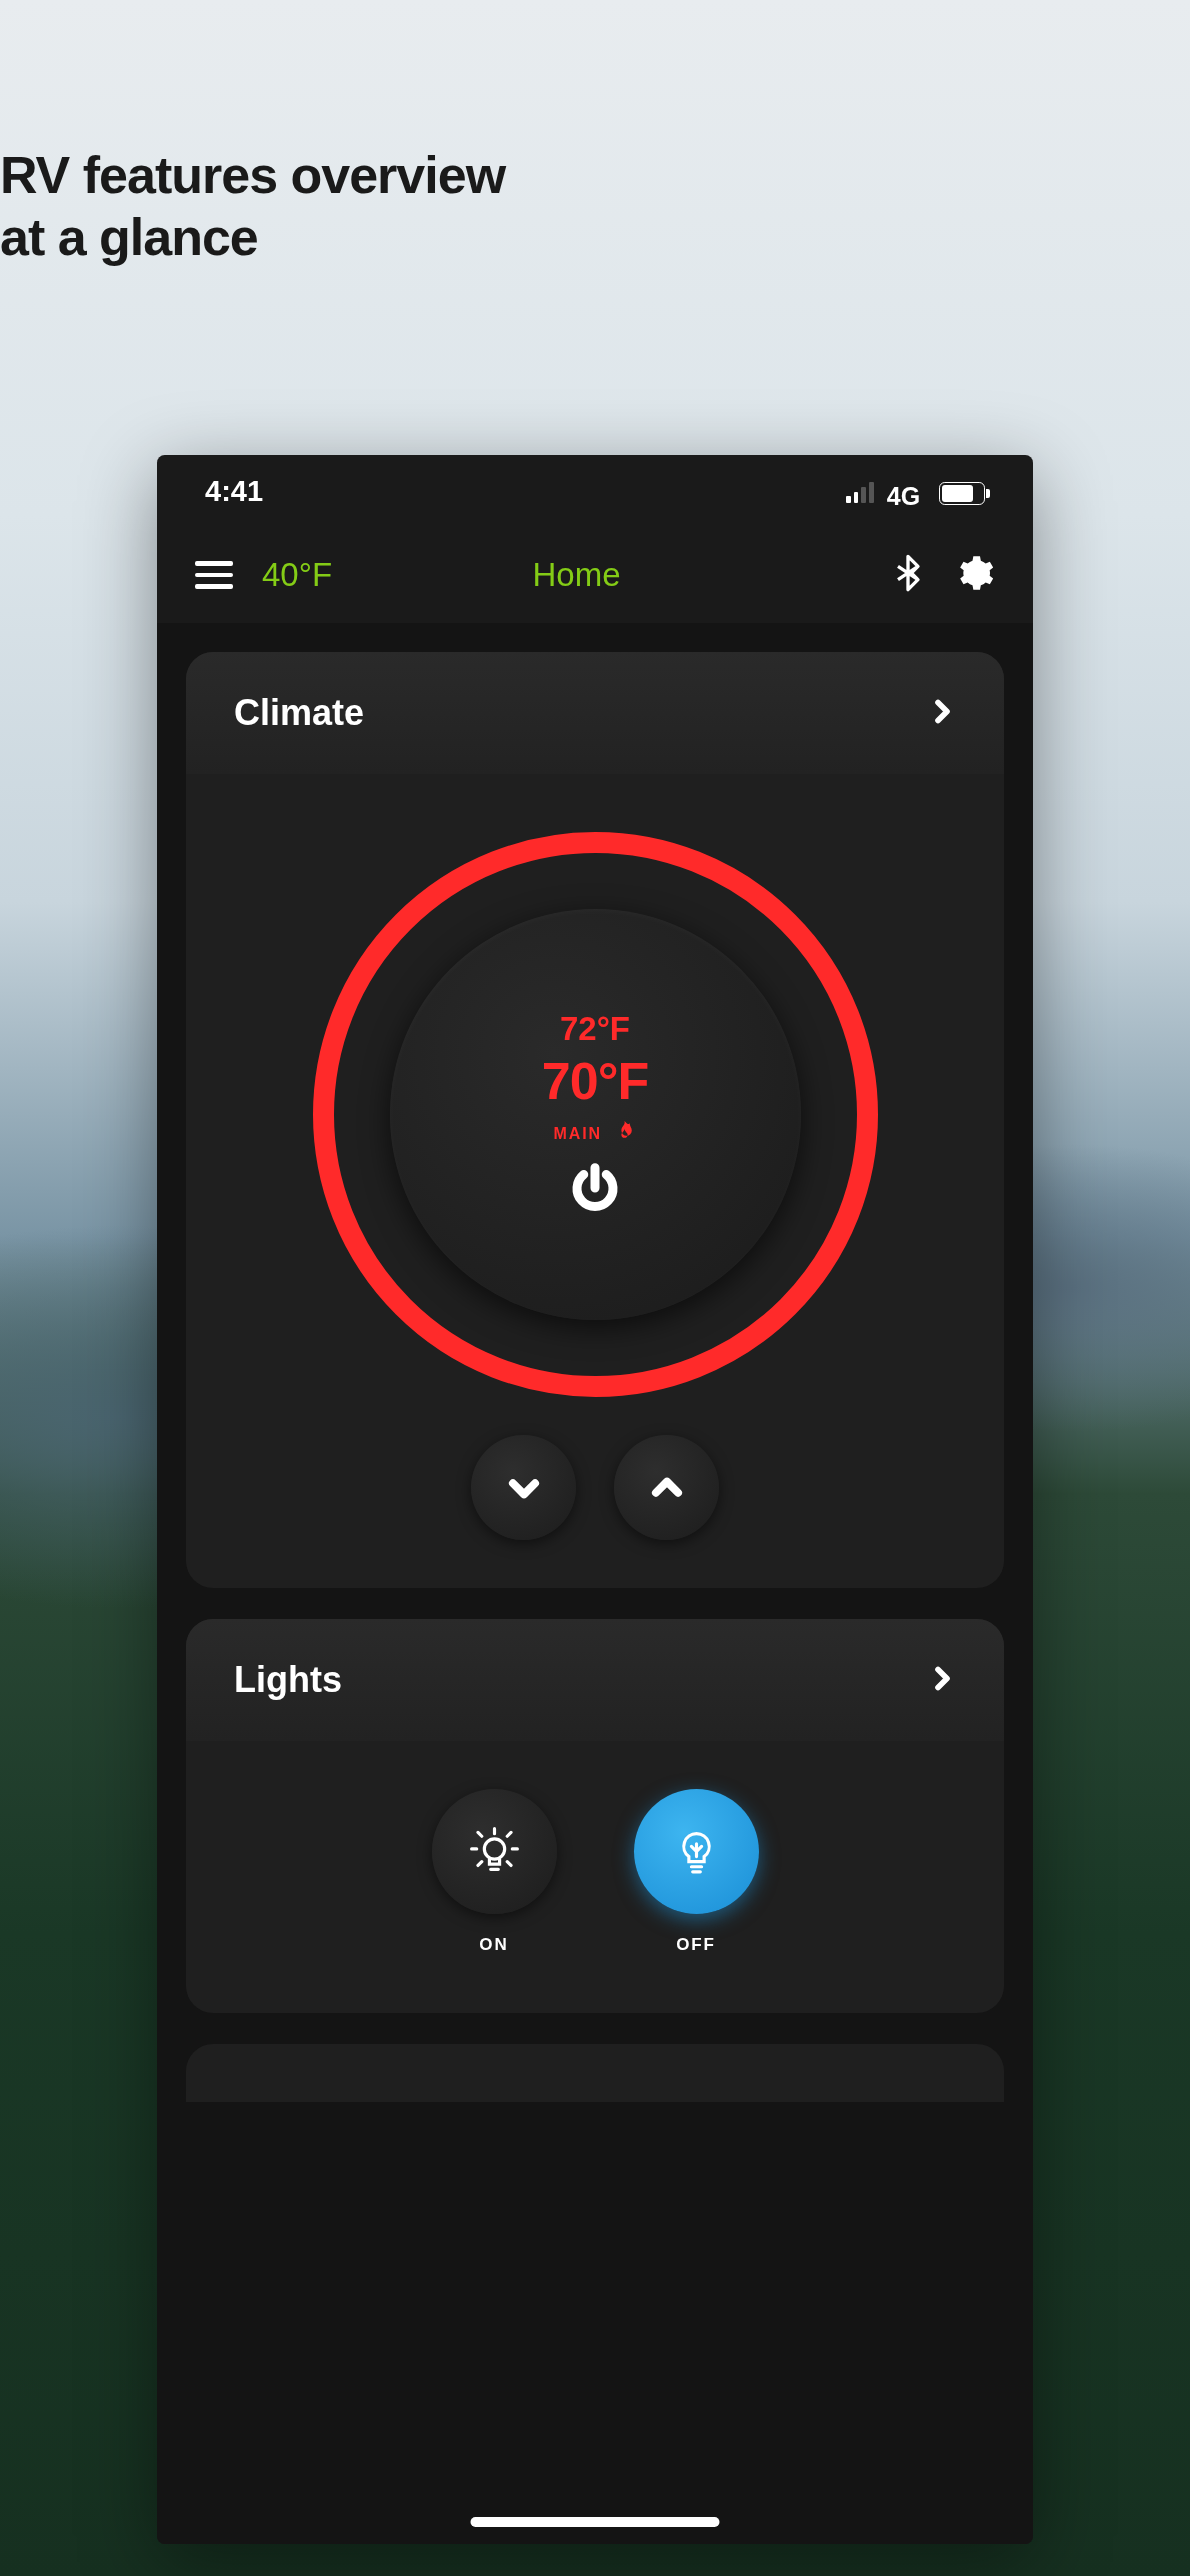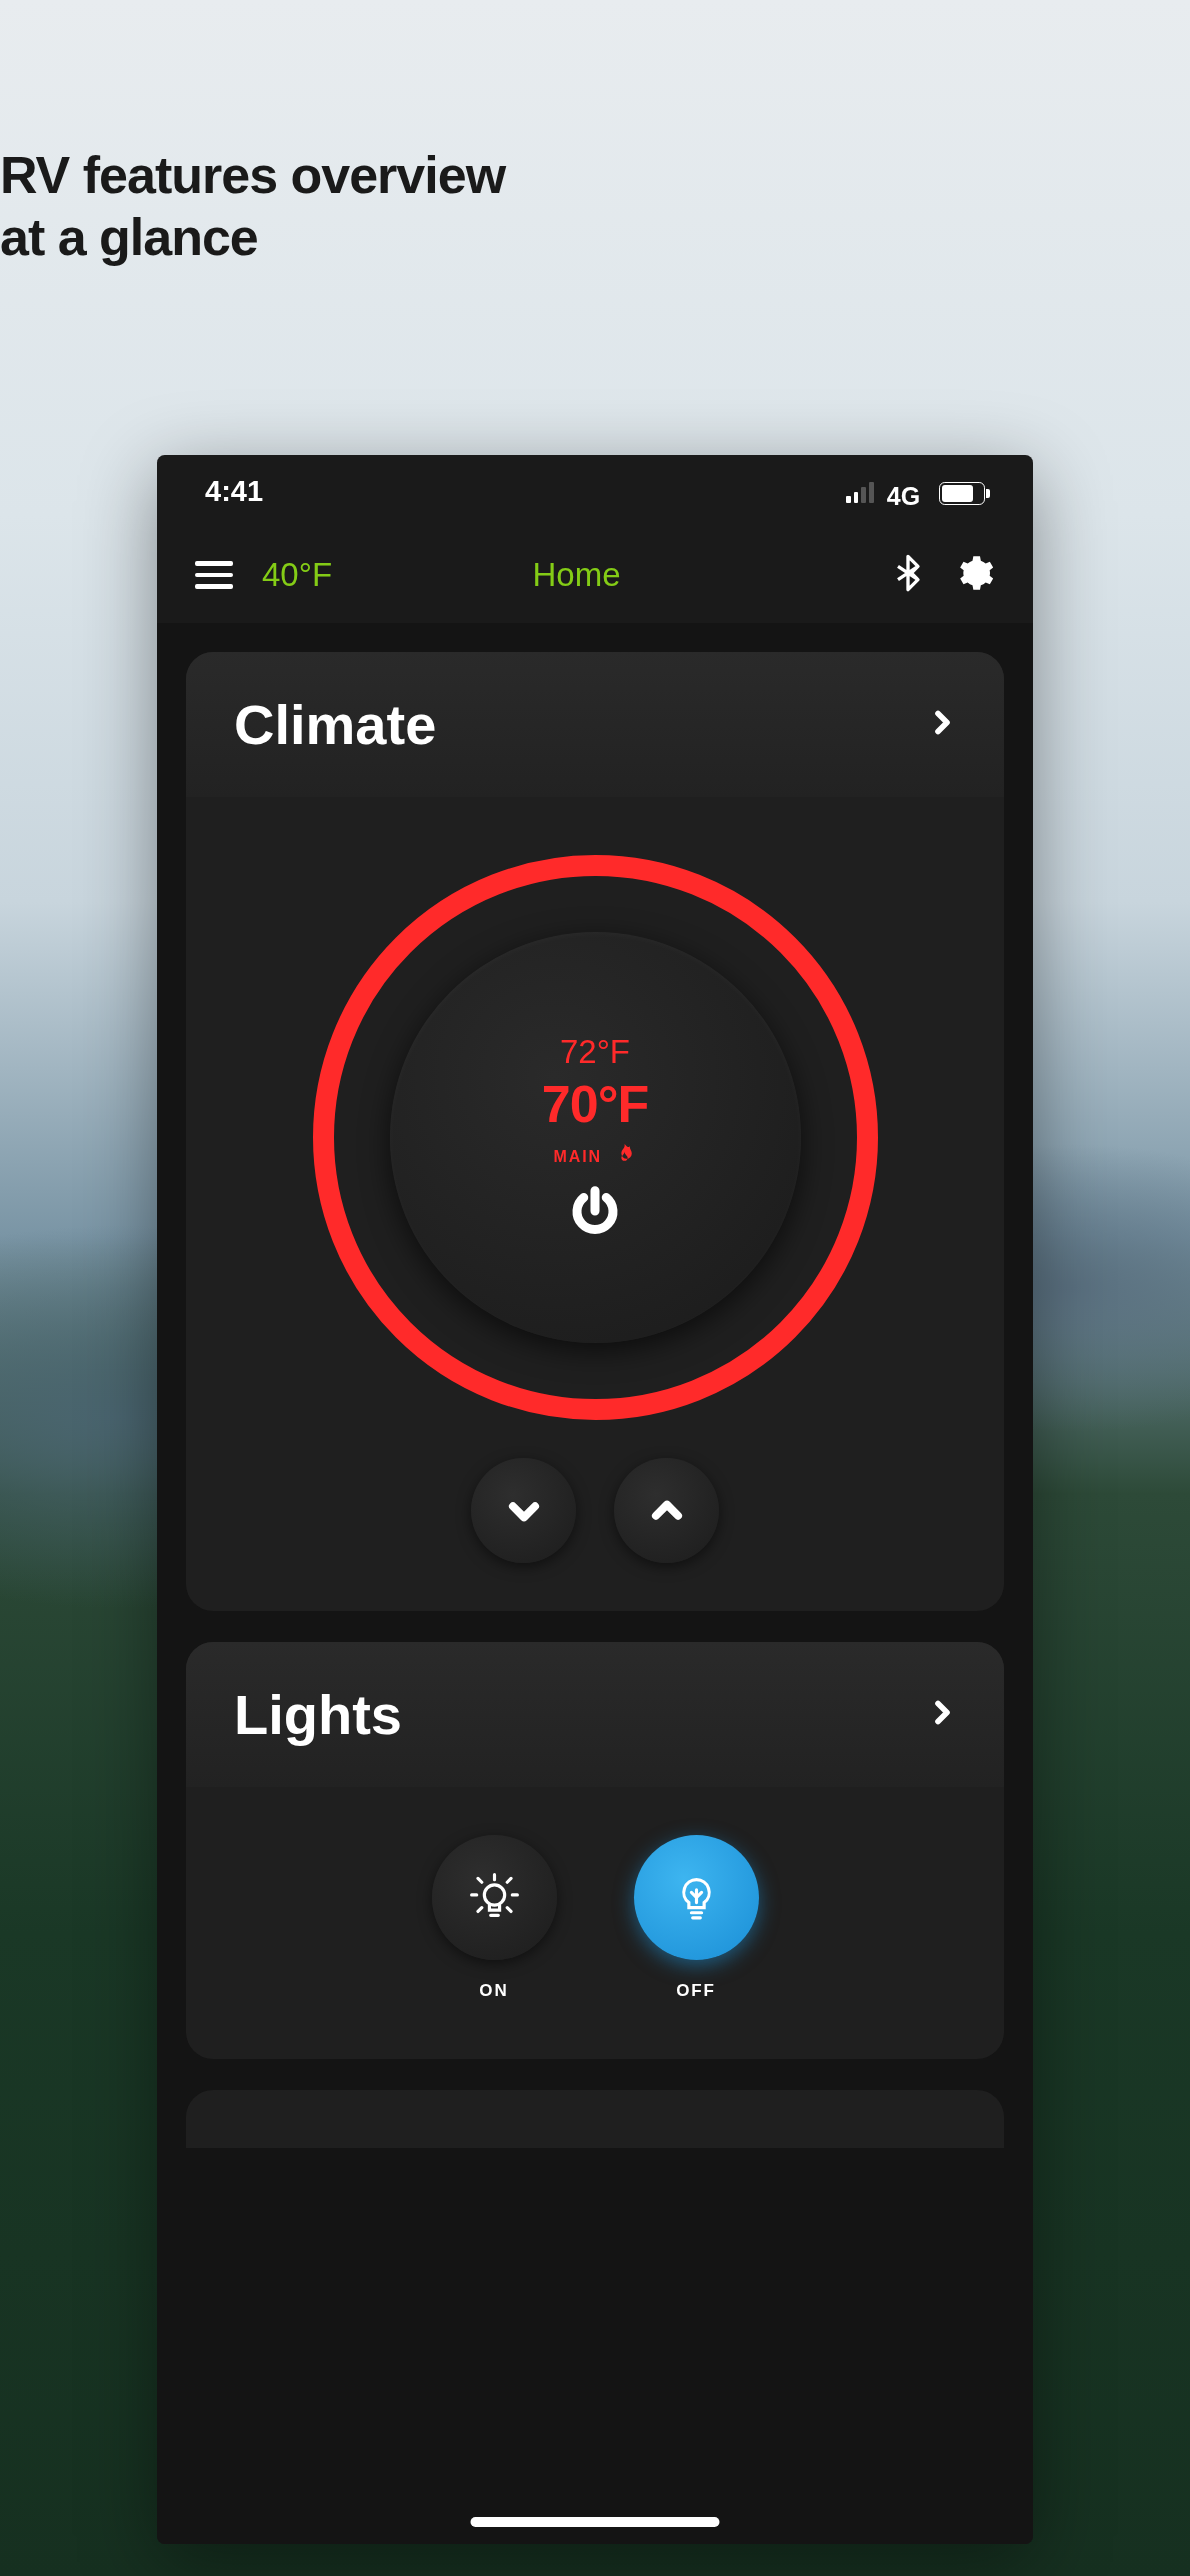--- a/index.html
+++ b/index.html
@@ -94,38 +94,38 @@
     background: #1f1f1f;
     border-radius: 27px;
     margin-bottom: 31px;
     overflow: hidden;
   }
   .card-header {
     display:flex; align-items:center; justify-content:space-between;
     padding: 40px 48px;
     background: linear-gradient(to bottom, #2a2a2a, #222);
   }
-  .card-title { color:#fff; font-size: 56px; font-weight: 600; }
+  .card-title { color:#fff; font-size: 36px; font-weight: 600; }
   .chevron { color:#fff; }
   .chevron svg { width:27px; height:27px; fill:none; stroke:#fff; stroke-width:5; }
 
   .climate-body { padding: 58px 0 48px 0; text-align:center; }
   .dial-wrap { position:relative; width: 565px; height:565px; margin:0 auto; }
   .dial-ring {
     position:absolute; inset:0; border-radius:50%;
     border: 21px solid #ff2a2a;
   }
   .dial-inner {
     position:absolute; top:77px; left:77px; right:77px; bottom:77px;
     background: radial-gradient(circle at 40% 35%, #2a2a2a, #1a1a1a);
     border-radius:50%;
     display:flex; flex-direction:column; align-items:center; justify-content:center;
     box-shadow: 0 7.7px 29px rgba(0,0,0,0.6), inset 0 1.9px 7.7px rgba(255,255,255,0.03);
   }
-  .target-temp { color:#ff2a2a; font-size:33px; font-weight:400; }
+  .target-temp { color:#ff2a2a; font-size:33px; font-weight:700; }
   .current-temp { color:#ff2a2a; font-size:52px; font-weight:600; margin: 3.8px 0 7.7px 0; letter-spacing:-1px; }
   .zone-row { display:flex; align-items:center; gap:9.6px; }
   .zone-label { color:#ff2a2a; font-size:16px; font-weight:700; letter-spacing:1.9px; }
   .flame { color:#ff2a2a; }
   .flame svg { width:25px; height:25px; fill:#ff2a2a; }
   .power-btn { margin-top:13.4px; cursor:pointer; }
   .power-btn svg { width:54px; height:54px; stroke:#fff; stroke-width:4; fill:none; }
 
   .temp-controls { display:flex; justify-content:center; gap:38px; margin-top:38px; }
   .round-btn {

